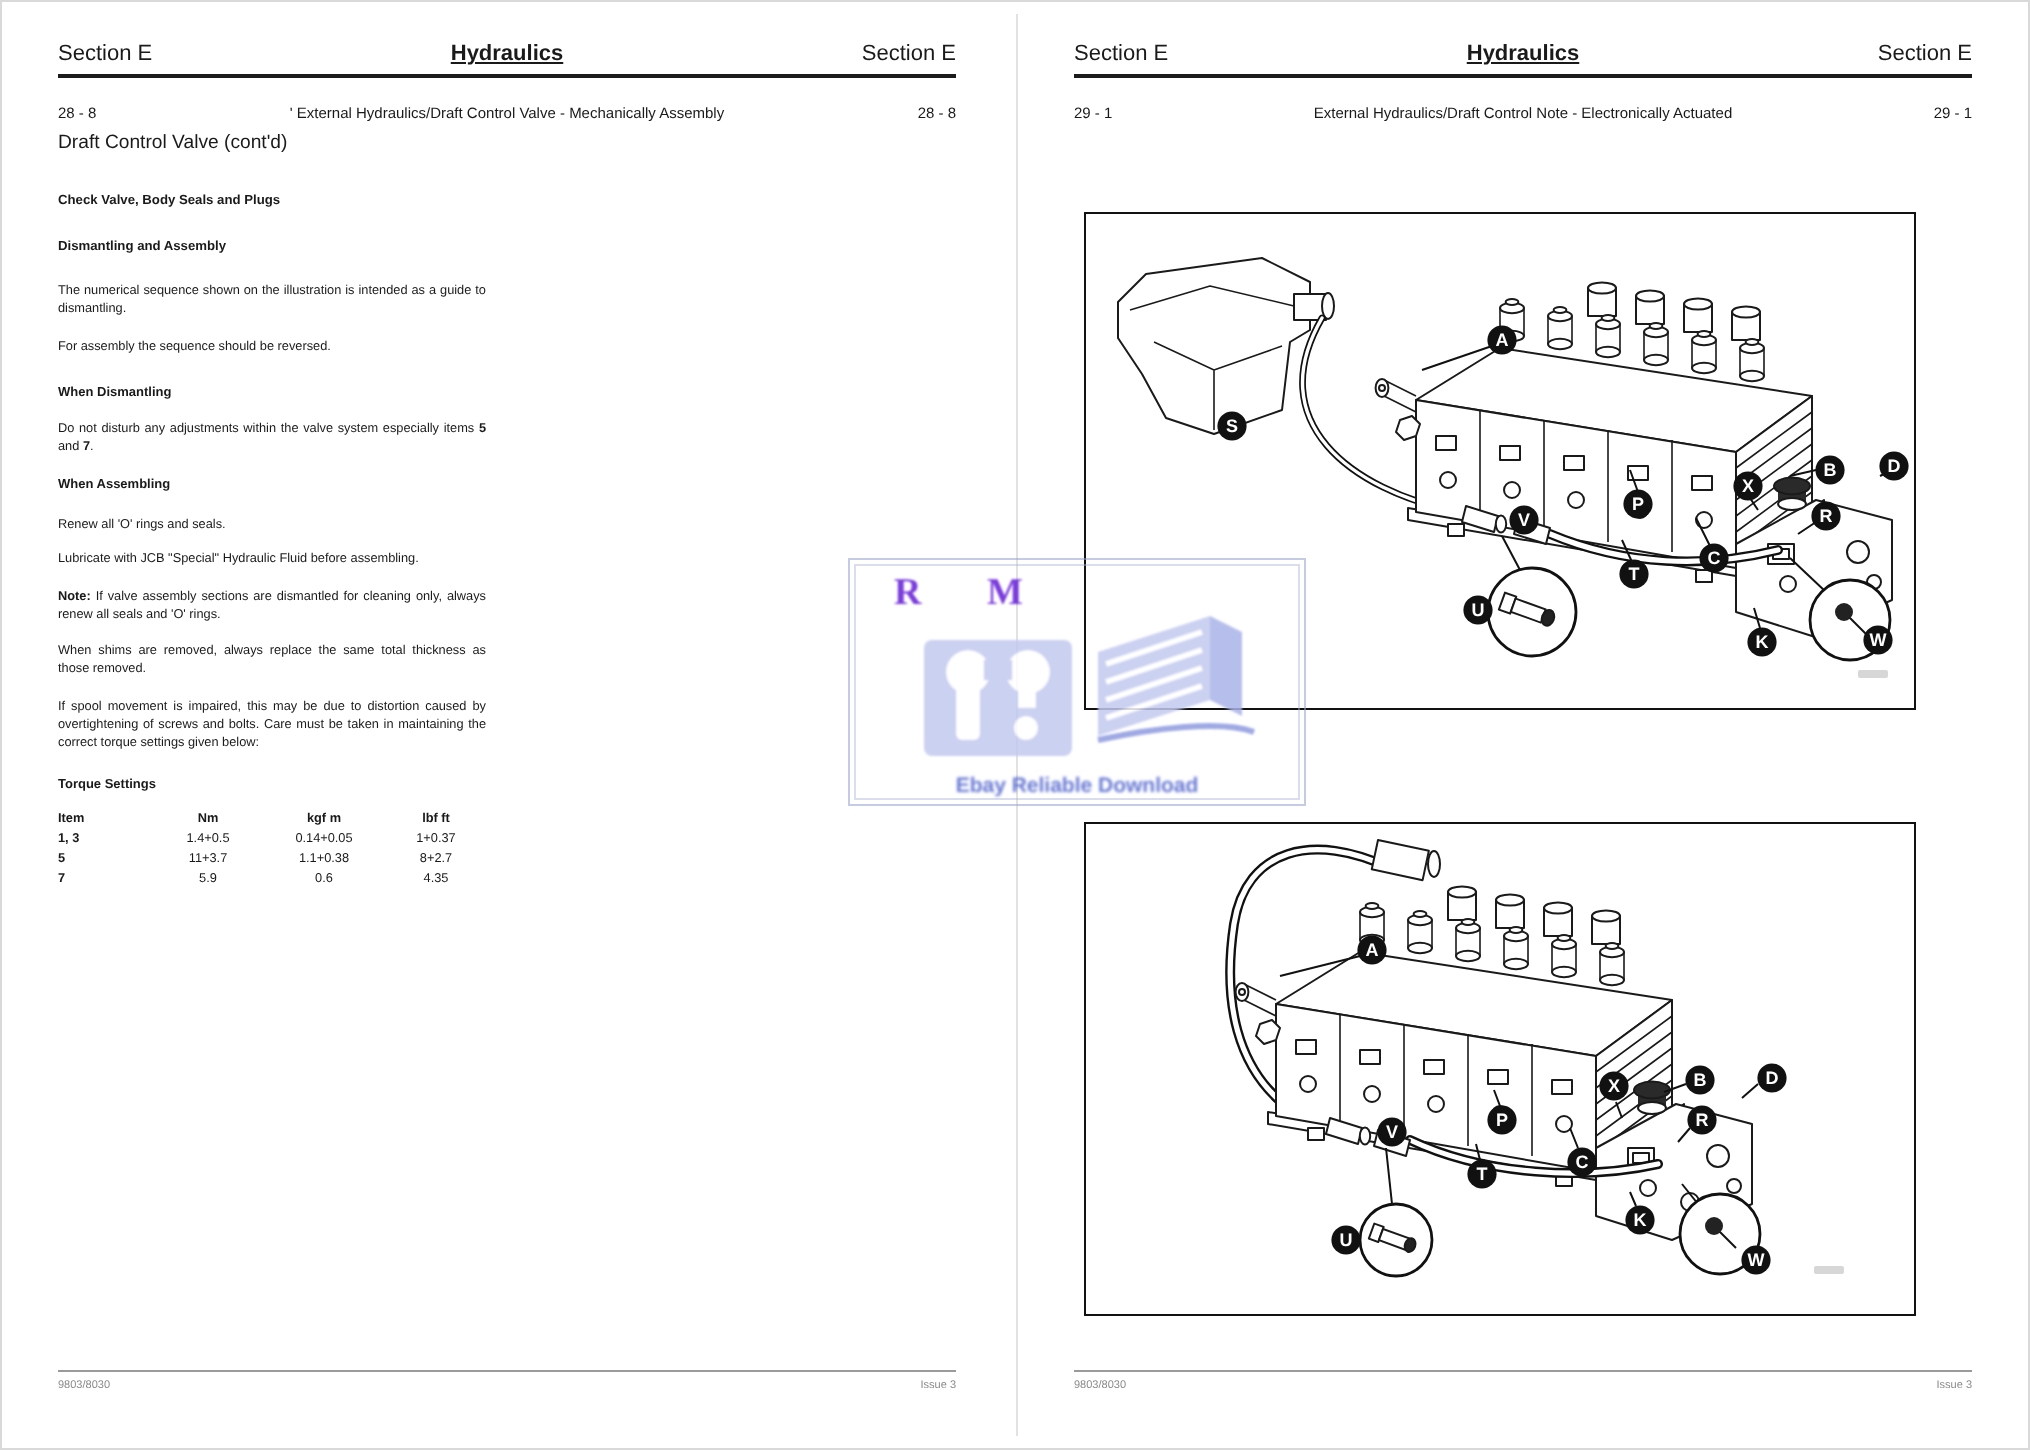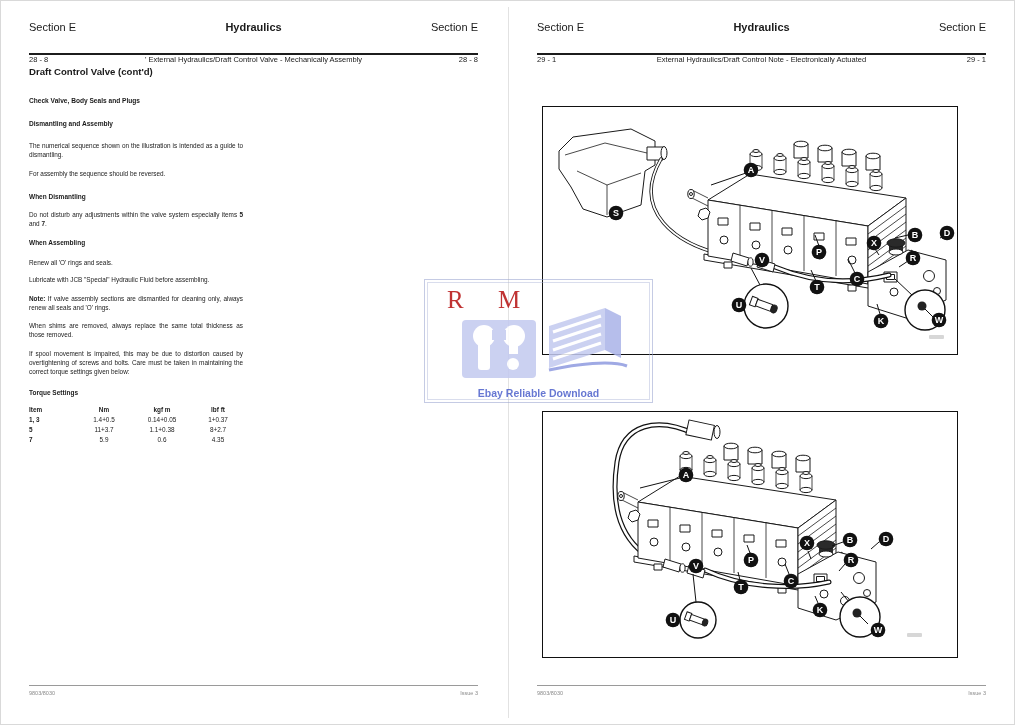--- a/index.html
+++ b/index.html
@@ -7,35 +7,35 @@
           font-family:"Liberation Sans",sans-serif;color:#1a1a1a;
           border:1px solid #d9d9d9;box-sizing:border-box;overflow:hidden;}
   .page{position:absolute;top:0;height:725px;width:507px;}
   .page.left{left:0;}
   .page.right{left:508px;}
   .gutter{position:absolute;left:507px;top:6px;bottom:6px;width:1px;background:#e2e2e2;}
 
   
   .pg-header{position:absolute;left:28px;right:30px;top:20px;}
   .hd-row1{display:flex;justify-content:space-between;align-items:baseline;
-           font-size:11px;padding-bottom:20px;border-bottom:2px solid #1c1c1c;}
-  .hd-title{font-weight:bold;}
+           font-size:11px;padding-bottom:4px;border-bottom:2px solid #1c1c1c;}
+  .hd-title{font-weight:bold;text-decoration:underline;}
   .hd-row2{display:flex;justify-content:space-between;align-items:baseline;
-           font-size:7.5px;margin-top:0;}
+           font-size:7.5px;margin-top:13px;}
   .hd-sub{flex:1;text-align:center;}
 
   
   .pg-footer{position:absolute;left:28px;right:30px;top:684px;border-top:1px solid #9a9a9a;
              padding-top:4px;display:flex;justify-content:space-between;
              font-size:5.5px;color:#8a8a8a;}
 
   
   .doc-col{position:absolute;left:28px;top:64px;width:214px;font-size:6.4px;line-height:1.38;}
   .doc-col p{margin:0;text-align:justify;}
-  .h-main{font-size:9.6px;font-weight:bold;margin:0 0 18px 0;}
+  .h-main{font-size:9.6px;font-weight:normal;margin:0 0 18px 0;}
   .h-sub{font-size:6.6px;font-weight:bold;margin:0 0 14px 0;}
   .h-para{font-size:6.5px;font-weight:bold;margin:0;}
   .mb9{margin-bottom:9px!important;}.mb10{margin-bottom:10px!important;}
   .mb11{margin-bottom:11px!important;}.mb12{margin-bottom:12px!important;}
   .mb14{margin-bottom:14px!important;}.mb7{margin-bottom:7px!important;}
   b.inline{font-weight:bold;}
   .torque-table{display:grid;grid-template-columns:48px 54px 62px 50px;
                 font-size:6.4px;line-height:10px;margin-top:0;}
   .tt-c{text-align:center;}
   .tt-l{text-align:left;}
@@ -60,21 +60,21 @@
   .co-text{fill:#fff;font-family:"Liberation Sans",sans-serif;font-size:9px;
            font-weight:bold;text-anchor:middle;}
   .detail-circle{fill:#fff;stroke:#111;stroke-width:1.4;}
   .smudge{fill:#cdcdcd;opacity:.8;}
 
   
   .watermark{position:absolute;left:423px;top:278px;width:227px;height:122px;
              border:1px solid rgba(150,160,205,.55);z-index:5;pointer-events:none;}
   .watermark .inner{position:absolute;inset:2px;border:1px solid rgba(170,180,215,.45);}
   .wm-letters{position:absolute;left:22px;top:6px;font-family:"Liberation Serif",serif;
-              font-weight:normal;font-size:25px;color:#b91c1c;letter-spacing:14px;
+              font-weight:bold;font-size:19px;color:#6d28d9;letter-spacing:14px;
               filter:blur(.4px);opacity:.9;}
   .wm-toolbox{position:absolute;left:37px;top:40px;width:74px;height:58px;background:#c3c9ef;
               border-radius:4px;filter:blur(.4px);opacity:.85;}
   .wm-book{position:absolute;left:116px;top:22px;width:92px;height:82px;filter:blur(.4px);opacity:.85;}
   .wm-caption{position:absolute;left:0;right:0;bottom:3px;text-align:center;
               font-size:10.5px;font-weight:bold;color:#4156c8;filter:blur(.7px);opacity:.8;}
 </style>
 </head>
 <body>
 

